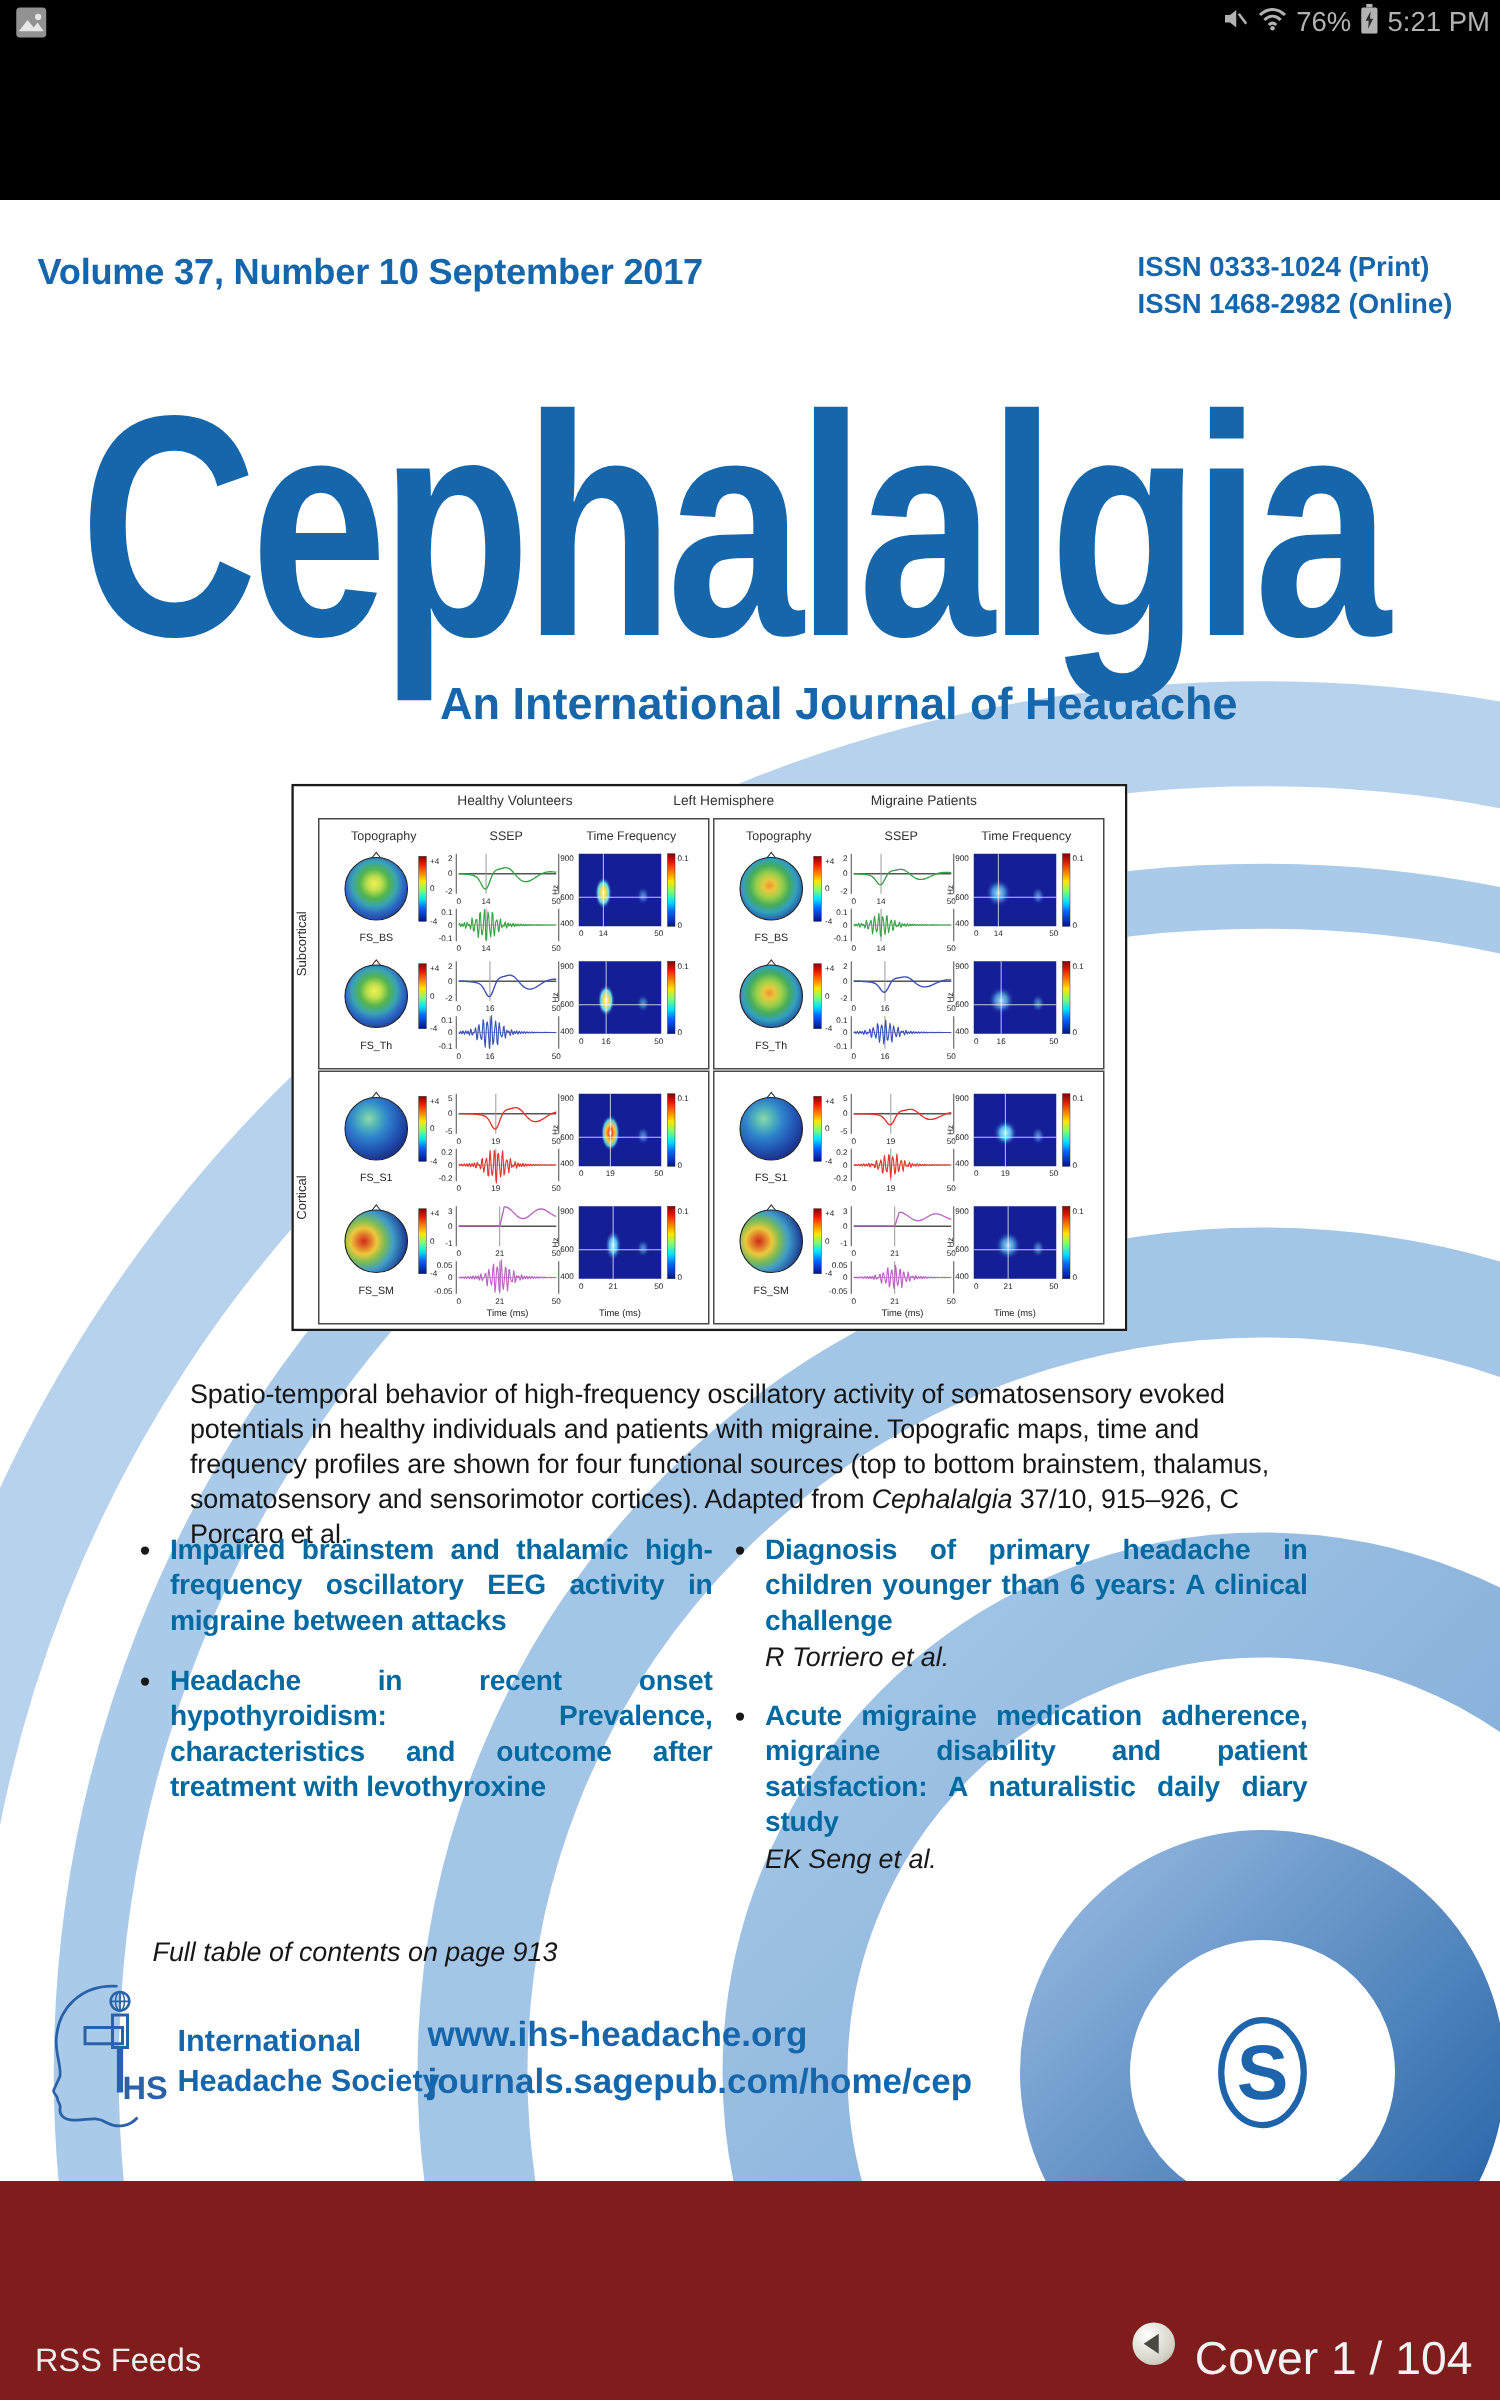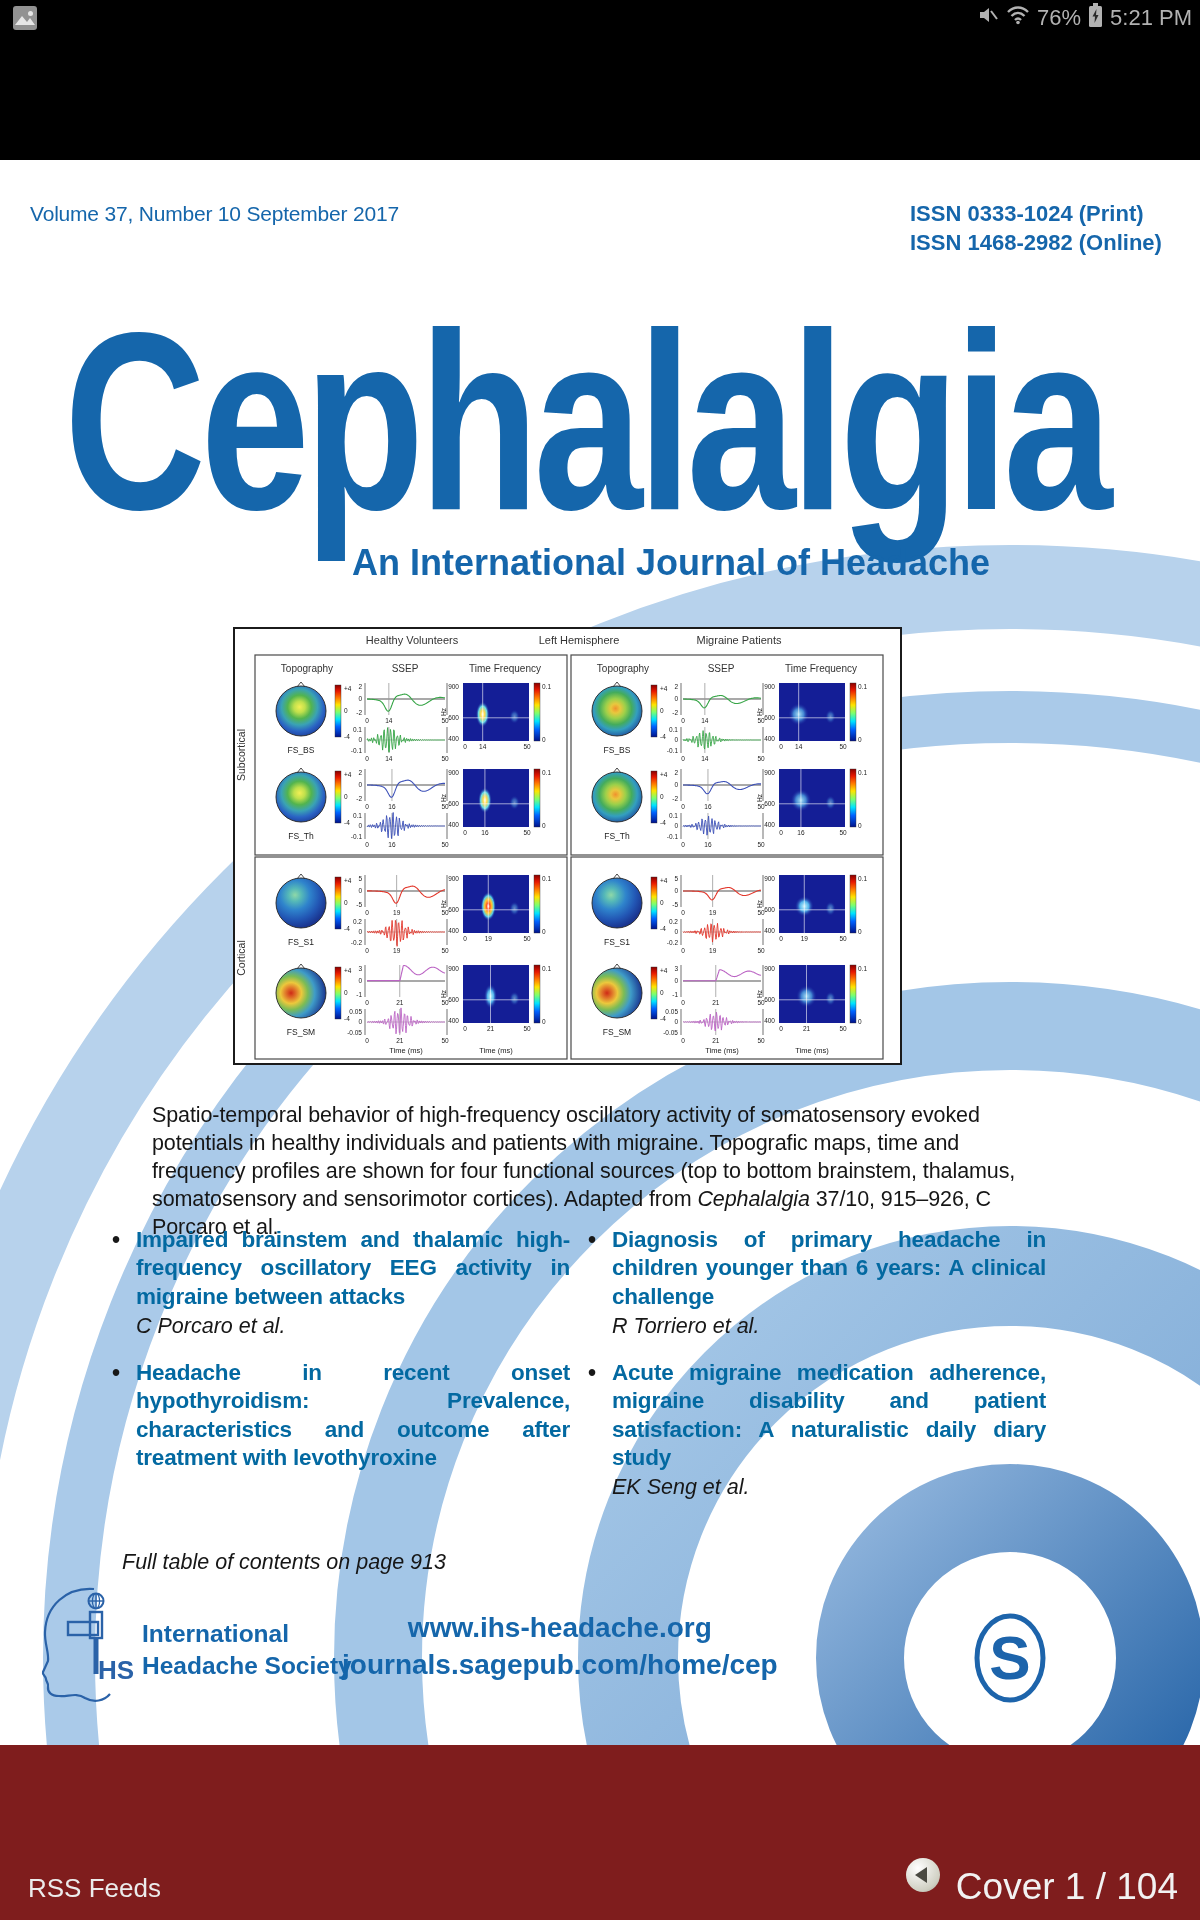--- a/index.html
+++ b/index.html
@@ -10,21 +10,21 @@
   
   .status-bar{position:absolute;top:0;left:0;right:0;height:36px;display:flex;align-items:center;color:#b2b2b2;}
   .sb-left{position:absolute;left:12px;top:5px;}
   .sb-right{position:absolute;right:8px;top:0;height:36px;display:flex;align-items:center;gap:7px;font-size:22px;color:#b2b2b2;}
 
   
   .cover{position:absolute;top:160px;left:0;width:1200px;height:1585px;background:#ffffff;overflow:hidden;}
   .arcs{position:absolute;top:0;left:0;z-index:0;}
   .cover > .content{position:absolute;inset:0;z-index:1;}
 
-  .volume-line{position:absolute;left:30px;top:42px;font-size:21px;font-weight:normal;color:var(--brand);letter-spacing:-0.2px;}
+  .volume-line{position:absolute;left:30px;top:42px;font-size:29px;font-weight:bold;color:var(--brand);letter-spacing:-0.2px;}
   .issn-block{position:absolute;left:910px;top:40px;font-size:22px;font-weight:bold;color:var(--brand);line-height:1.3;}
   .journal-title{position:absolute;left:64px;top:136px;font-weight:bold;font-size:252px;line-height:1;letter-spacing:-7px;color:var(--brand);transform:scaleX(0.78);transform-origin:left top;white-space:nowrap;}
   .journal-subtitle{position:absolute;left:352px;top:382px;font-size:36px;font-weight:bold;color:var(--brand);}
 
   .figure{position:absolute;left:233px;top:467px;background:#fff;}
   svg text{font-family:"Liberation Sans",sans-serif;}
 
   .caption{position:absolute;left:152px;top:942px;width:888px;font-size:21.5px;line-height:1.3;color:#161616;letter-spacing:-0.1px;}
   .caption i{font-style:italic;}
 
@@ -33,21 +33,21 @@
   .col-right{left:588px;}
   .article{display:flex;margin-bottom:20px;}
   .dot{width:24px;flex:none;font-weight:bold;font-size:23px;color:#181818;padding-top:1px;}
   .art-text{flex:1;}
   .art-title{font-weight:bold;font-size:22.5px;line-height:1.26;text-align:justify;color:#0369a1;letter-spacing:-0.2px;}
   .art-auth{font-style:italic;font-size:21.5px;margin-top:3px;color:#181818;}
 
   .toc-note{position:absolute;left:122px;top:1390px;font-style:italic;font-size:21.5px;color:#161616;}
   .ihs-logo{position:absolute;left:32px;top:1424px;}
   .society{position:absolute;left:142px;top:1458px;font-size:24.5px;font-weight:bold;color:var(--brand);line-height:1.32;}
-  .urls{position:absolute;left:342px;top:1450px;font-size:28px;font-weight:bold;color:var(--brand);line-height:1.32;text-align:center;}
+  .urls{position:absolute;left:342px;top:1450px;font-size:28px;font-weight:bold;color:var(--brand);line-height:1.32;}
   .sage-logo{position:absolute;left:966px;top:1450px;}
 
   
   .bottom-bar{position:absolute;left:0;top:1745px;width:1200px;height:175px;background:#7f1d1d;}
   .rss-label{position:absolute;left:28px;bottom:16px;font-size:26px;color:#ececec;}
   .page-nav{position:absolute;right:22px;bottom:12px;display:flex;align-items:center;gap:16px;}
   .back-btn{width:34px;height:34px;border-radius:50%;background:radial-gradient(circle at 35% 30%, #ffffff, #cfcfc2 70%, #9a9a8e);display:flex;align-items:center;justify-content:center;}
   .back-btn .tri{width:0;height:0;border-top:8px solid transparent;border-bottom:8px solid transparent;border-right:12px solid #4a4a42;margin-right:3px;}
   .page-indicator{font-size:37px;color:#f2f2f2;margin-top:24px;}
 </style>
@@ -565,21 +565,20 @@
 
       <div class="caption">
         <span>Spatio-temporal behavior of high-frequency oscillatory activity of somatosensory evoked potentials in healthy individuals and patients with migraine. Topografic maps, time and frequency profiles are shown for four functional sources (top to bottom brainstem, thalamus, somatosensory and sensorimotor cortices). Adapted from </span><i>Cephalalgia</i><span> 37/10, 915–926, C Porcaro et al.</span>
       </div>
 
       <div class="col col-left">
         <div class="article">
           <span class="dot">•</span>
           <span class="art-text">
             <div class="art-title">Impaired brainstem and thalamic high-frequency oscillatory EEG activity in migraine between attacks</div>
-            <div class="art-auth">C Porcaro et al.</div>
           </span>
         </div>
         <div class="article">
           <span class="dot">•</span>
           <span class="art-text">
             <div class="art-title">Headache in recent onset hypothyroidism: Prevalence, characteristics and outcome after treatment with levothyroxine</div>
           </span>
         </div>
       </div>
       <div class="col col-right">

